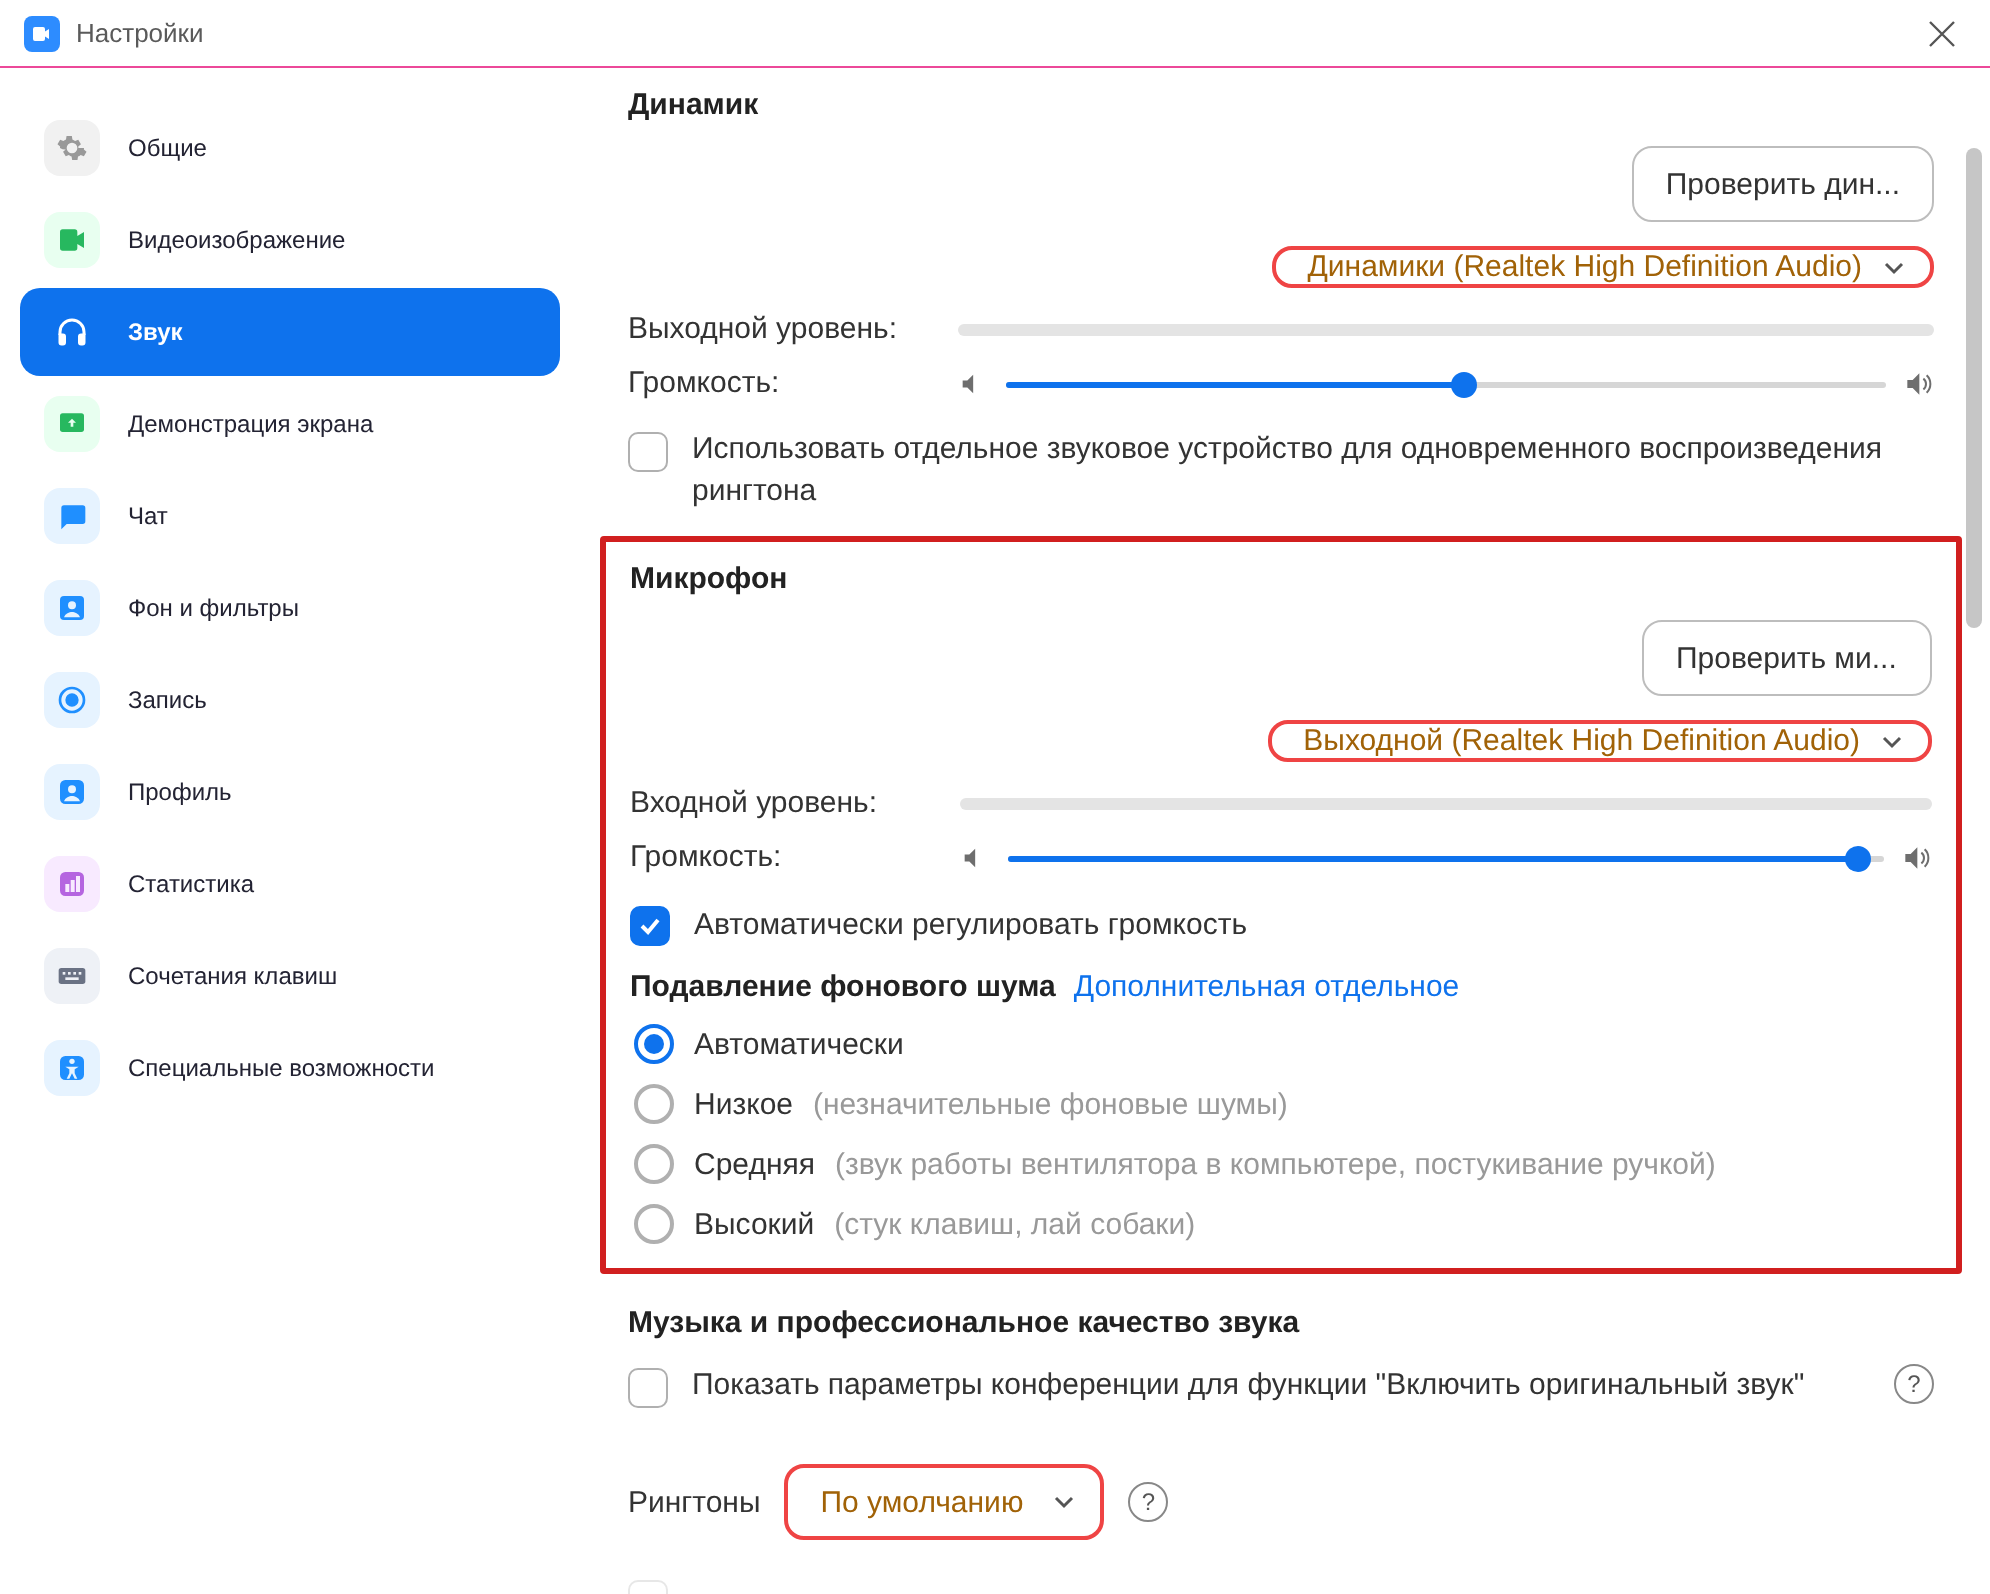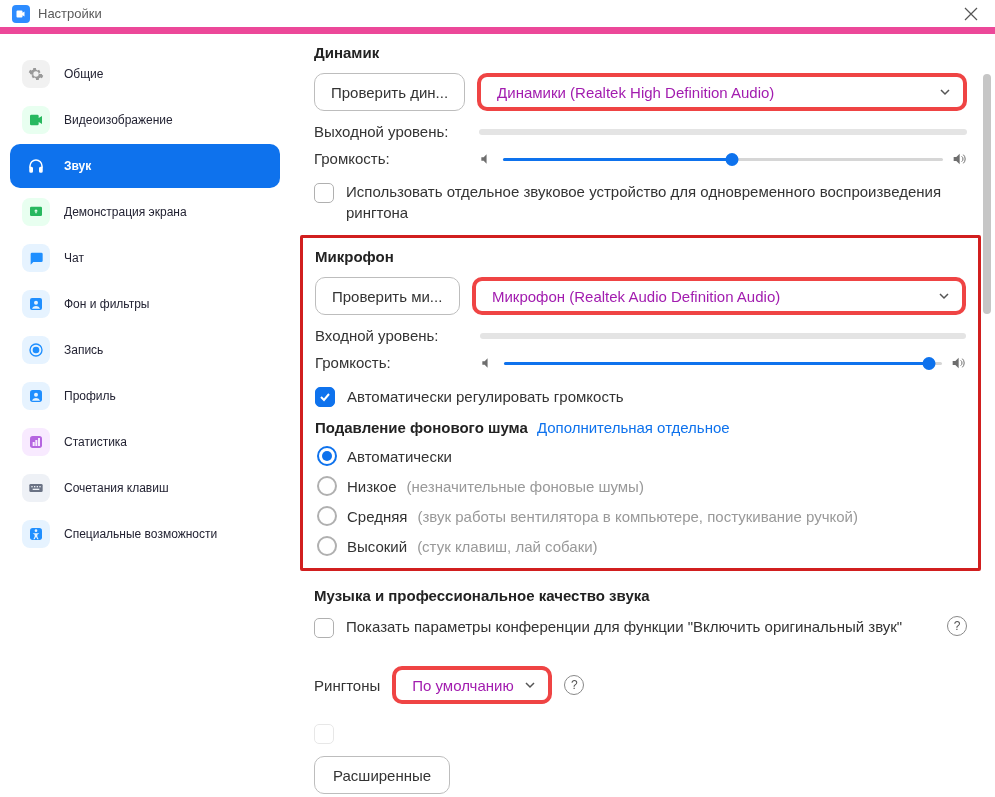--- a/index.html
+++ b/index.html
@@ -1,18 +1,18 @@
 <!DOCTYPE html>
 <html><head>
 <meta charset="utf-8">
 <style>
 * { box-sizing: border-box; margin: 0; padding: 0; font-family: -apple-system, BlinkMacSystemFont, "Segoe UI", Arial, sans-serif; }
 body { background: #fff; width: 995px; height: 797px; overflow: hidden; position: relative; }
 
-.titlebar { display: flex; align-items: center; height: 34px; padding: 0 12px; border-bottom: 7px solid #ec4899; }
+.titlebar { display: flex; align-items: center; height: 34px; padding: 0 12px; border-bottom: 1px solid #ec4899; }
 .titlebar .zoom-icon { width: 18px; height: 18px; background: #2d8cff; border-radius: 4px; display: flex; align-items: center; justify-content: center; margin-right: 8px; }
 .titlebar .zoom-icon svg { width: 12px; height: 12px; fill: #fff; }
 .titlebar .title { font-size: 13px; color: #5a5a5a; }
 .titlebar .close { margin-left: auto; width: 24px; height: 24px; display: flex; align-items: center; justify-content: center; cursor: pointer; color: #666; font-size: 16px; }
 
 .layout { display: flex; height: calc(797px - 34px); }
 
 .sidebar { width: 290px; padding: 18px 10px; }
 .side-item { display: flex; align-items: center; height: 44px; padding: 0 12px; border-radius: 10px; cursor: pointer; margin-bottom: 2px; }
 .side-item.active { background: #0e72ed; color: #fff; }
@@ -27,23 +27,23 @@
 .icon-chat { background: #e6f3ff; color: #1f8fff; }
 .icon-bg { background: #e6f3ff; color: #1f8fff; }
 .icon-rec { background: #e6f3ff; color: #1f8fff; }
 .icon-profile { background: #e6f3ff; color: #1f8fff; }
 .icon-stats { background: #f8eaff; color: #b565e0; }
 .icon-keys { background: #eef1f6; color: #6a7284; }
 .icon-access { background: #e6f3ff; color: #1f8fff; }
 
 .content { flex: 1; padding: 10px 28px 10px 24px; overflow-y: auto; position: relative; }
 .section-title { font-weight: 700; font-size: 15px; color: #222; margin-bottom: 12px; }
-.row { display: flex; align-items: flex-end; gap: 12px; margin-bottom: 12px; }
+.row { display: flex; align-items: flex-end; gap: 12px; margin-bottom: 12px; flex-direction: column; }
 .btn-outline { border: 1px solid #bdbdbd; background: #fff; border-radius: 10px; height: 38px; padding: 0 16px; min-width: 145px; font-size: 15px; color: #333; cursor: pointer; text-align: left; white-space: nowrap; overflow: hidden; text-overflow: ellipsis; }
-.select { border: 4px solid #ef4444; background: #fff; border-radius: 10px; height: 38px; padding: 0 34px 0 16px; flex: 1; font-size: 15px; color: #a21caf; cursor: pointer; position: relative; display: flex; align-items: center; }
+.select { border: 2px solid #ef4444; background: #fff; border-radius: 10px; height: 38px; padding: 0 34px 0 16px; flex: 1; font-size: 15px; color: #a16207; cursor: pointer; position: relative; display: flex; align-items: center; }
 .select .chev { position: absolute; right: 12px; color: #555; }
 .select.small { flex: 0 0 auto; min-width: 160px; }
 
 .level-row { display: flex; align-items: center; margin-bottom: 10px; }
 .level-label { width: 165px; font-size: 15px; color: #333; }
 .level-bar { flex: 1; height: 6px; background: #e4e4e4; border-radius: 3px; }
 
 .vol-row { display: flex; align-items: center; margin-bottom: 14px; }
 .vol-label { width: 165px; font-size: 15px; color: #333; }
 .vol-icon { width: 16px; color: #6e6e6e; display: flex; align-items: center; }
@@ -260,21 +260,21 @@
       <div class="checkbox"></div>
       <div class="check-text">Использовать отдельное звуковое устройство для одновременного воспроизведения рингтона</div>
     </div>
 
     
     <div class="highlight-box">
       <div class="section-title">Микрофон</div>
       <div class="row">
         <button class="btn-outline">Проверить ми...</button>
         <div class="select">
-          <span>Микрофон (Realtek Audio Definition Audio)</span>
+          <span>Выходной (Realtek High Definition Audio)</span>
           <span class="chev">
             <svg width="12" height="12" viewBox="0 0 12 12">
                 <path d="M2 4l4 4 4-4" fill="none" stroke="currentColor" stroke-width="1.5"></path>
               </svg>
           </span>
         </div>
       </div>
       <div class="level-row">
         <div class="level-label">Входной уровень:</div>
         <div class="level-bar"></div>

